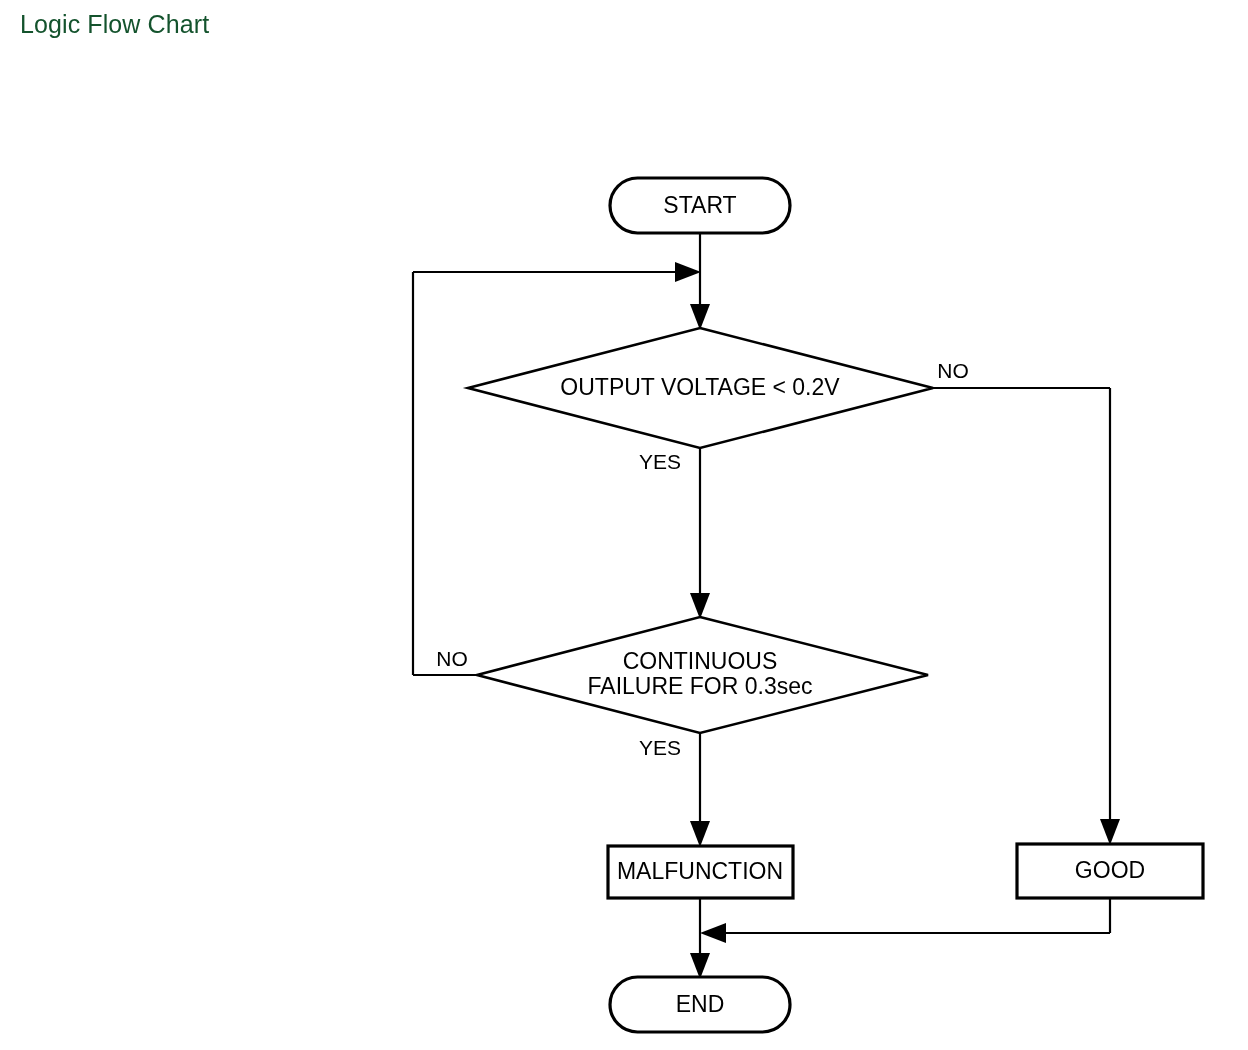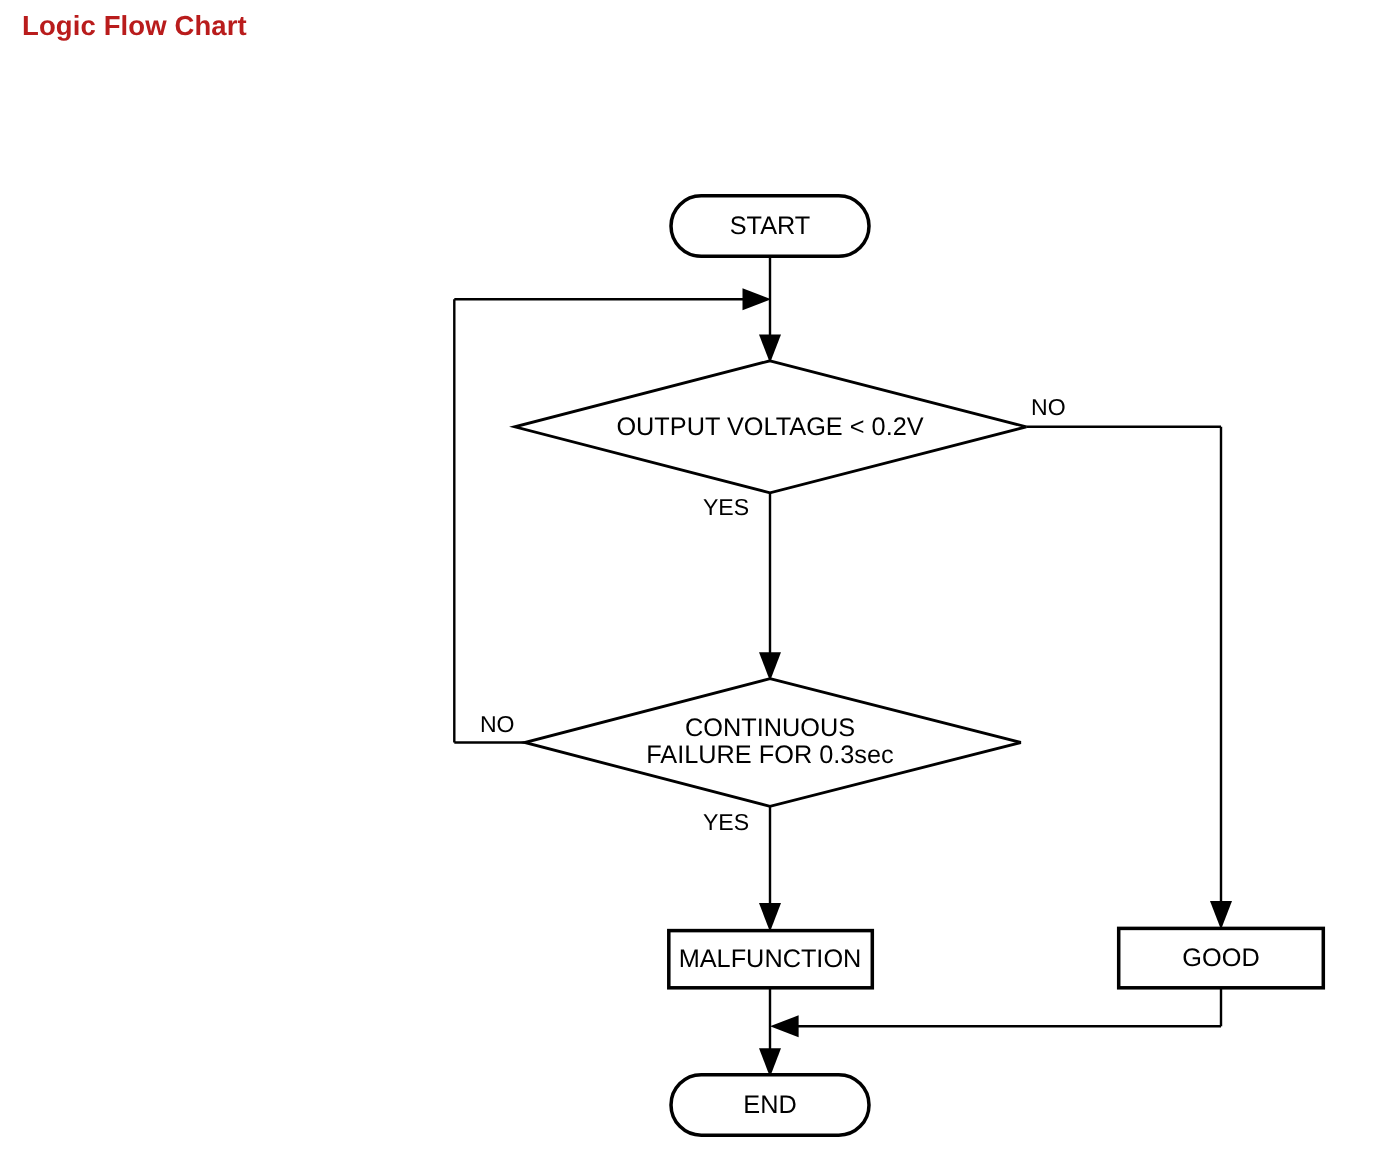--- a/index.html
+++ b/index.html
@@ -14,23 +14,23 @@
     position: relative;
     font-family: "Liberation Sans", sans-serif;
     color: #000000;
     overflow: hidden;
   }
   #page-title {
     position: absolute;
     left: 20px;
     top: 10px;
     font-size: 25px;
-    font-weight: bold;
+    font-weight: normal;
     letter-spacing: 0.1px;
-    color: #b91c1c;
+    color: #14532d;
     white-space: nowrap;
   }
   #flowchart-canvas {
     position: absolute;
     left: 0;
     top: 0;
     width: 1248px;
     height: 1050px;
   }
   .node-shape {

